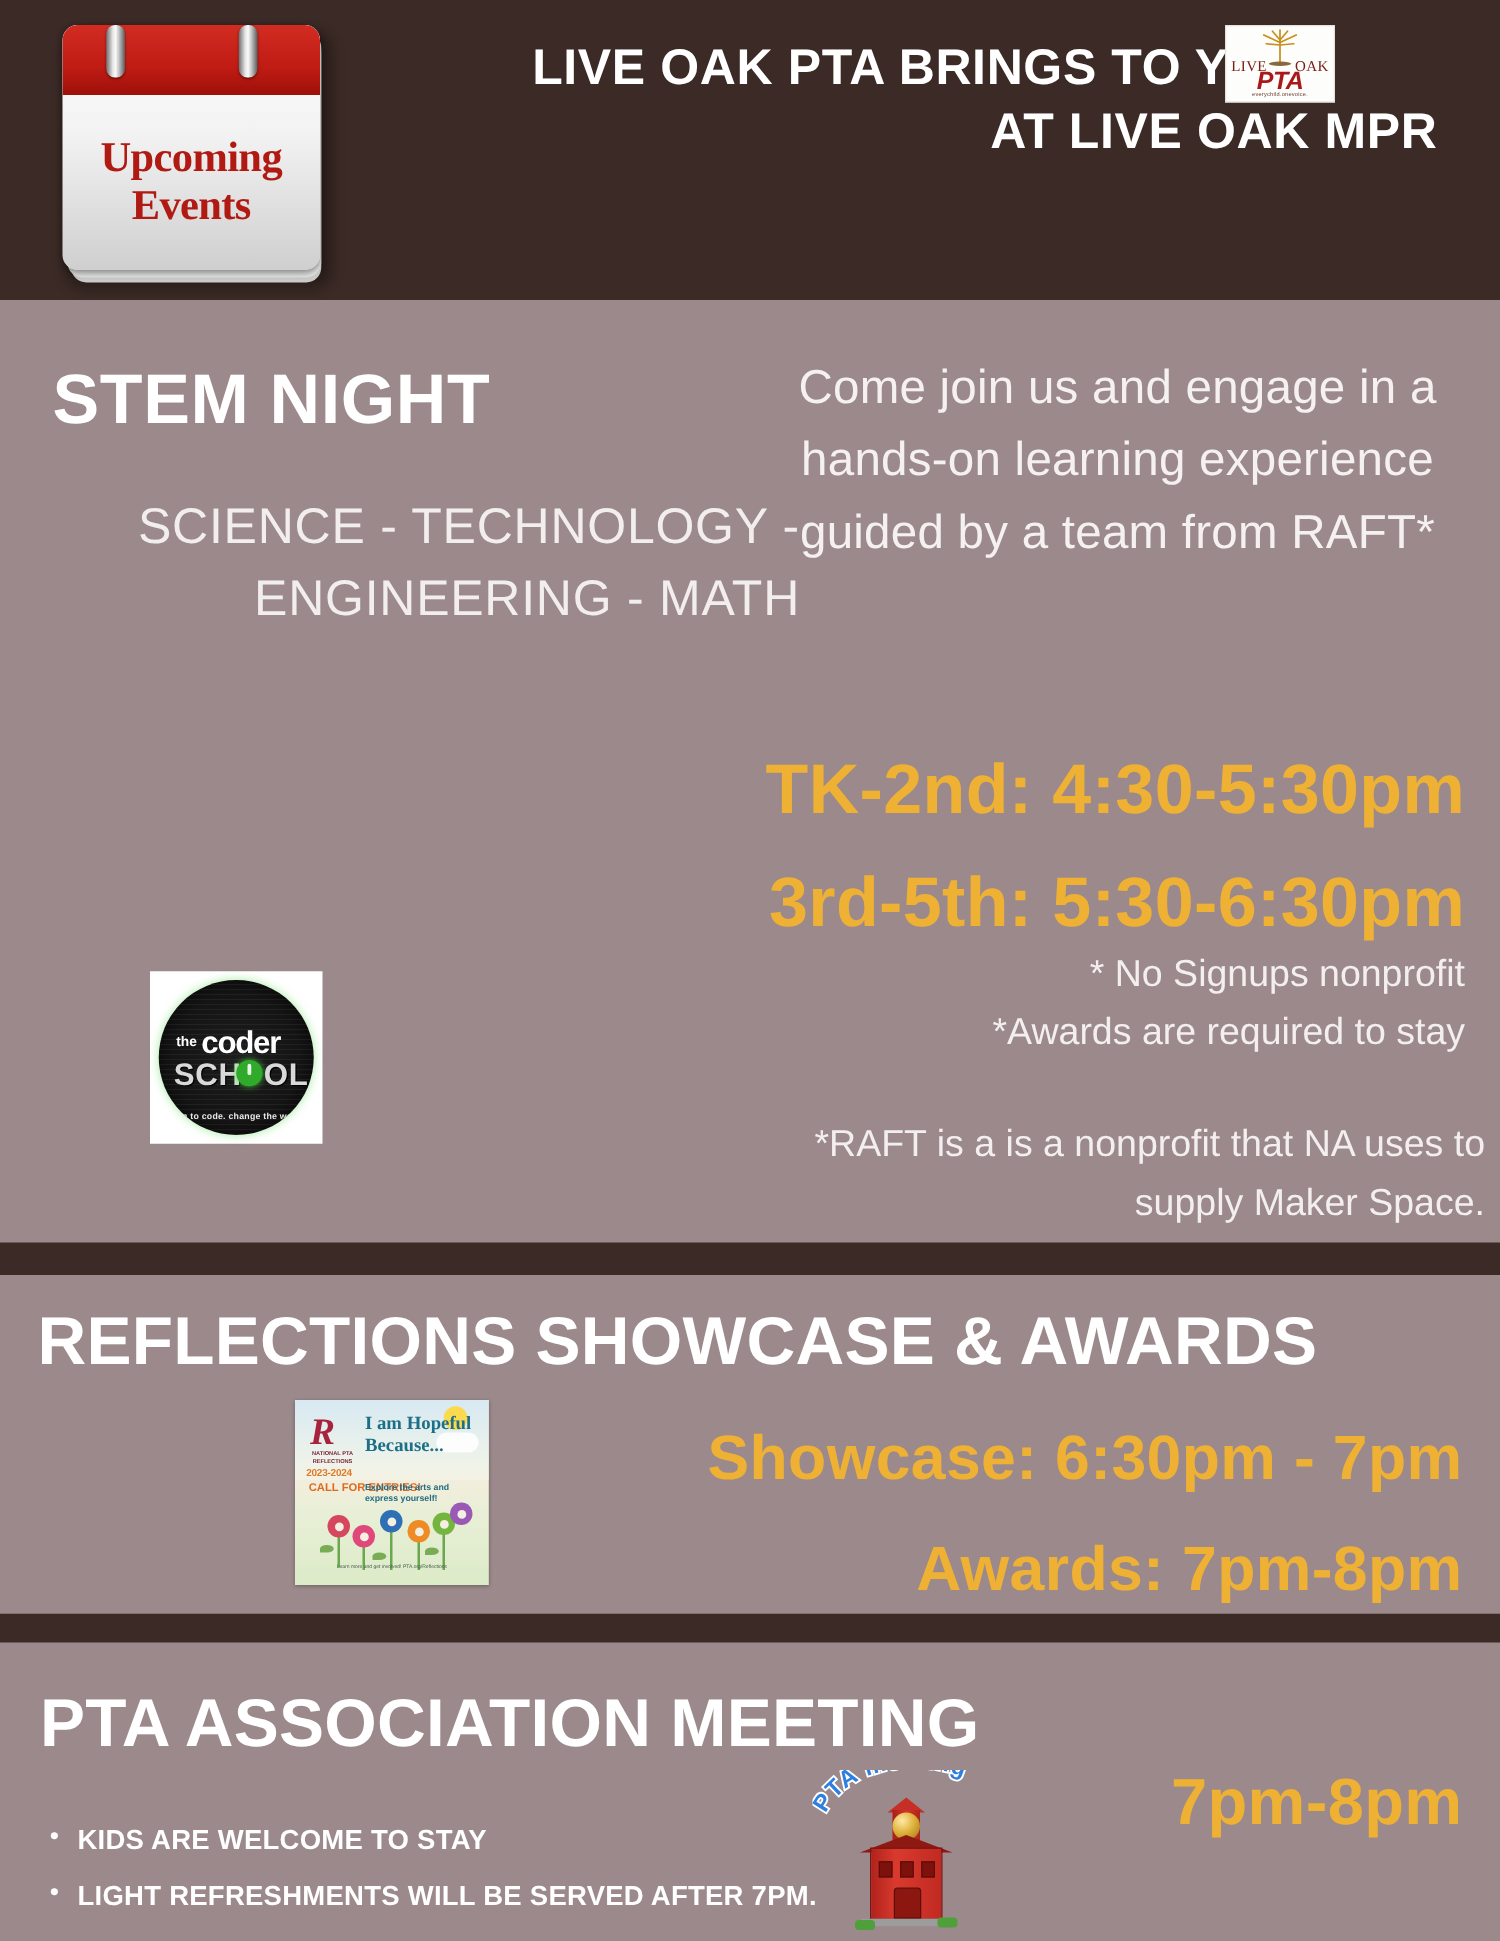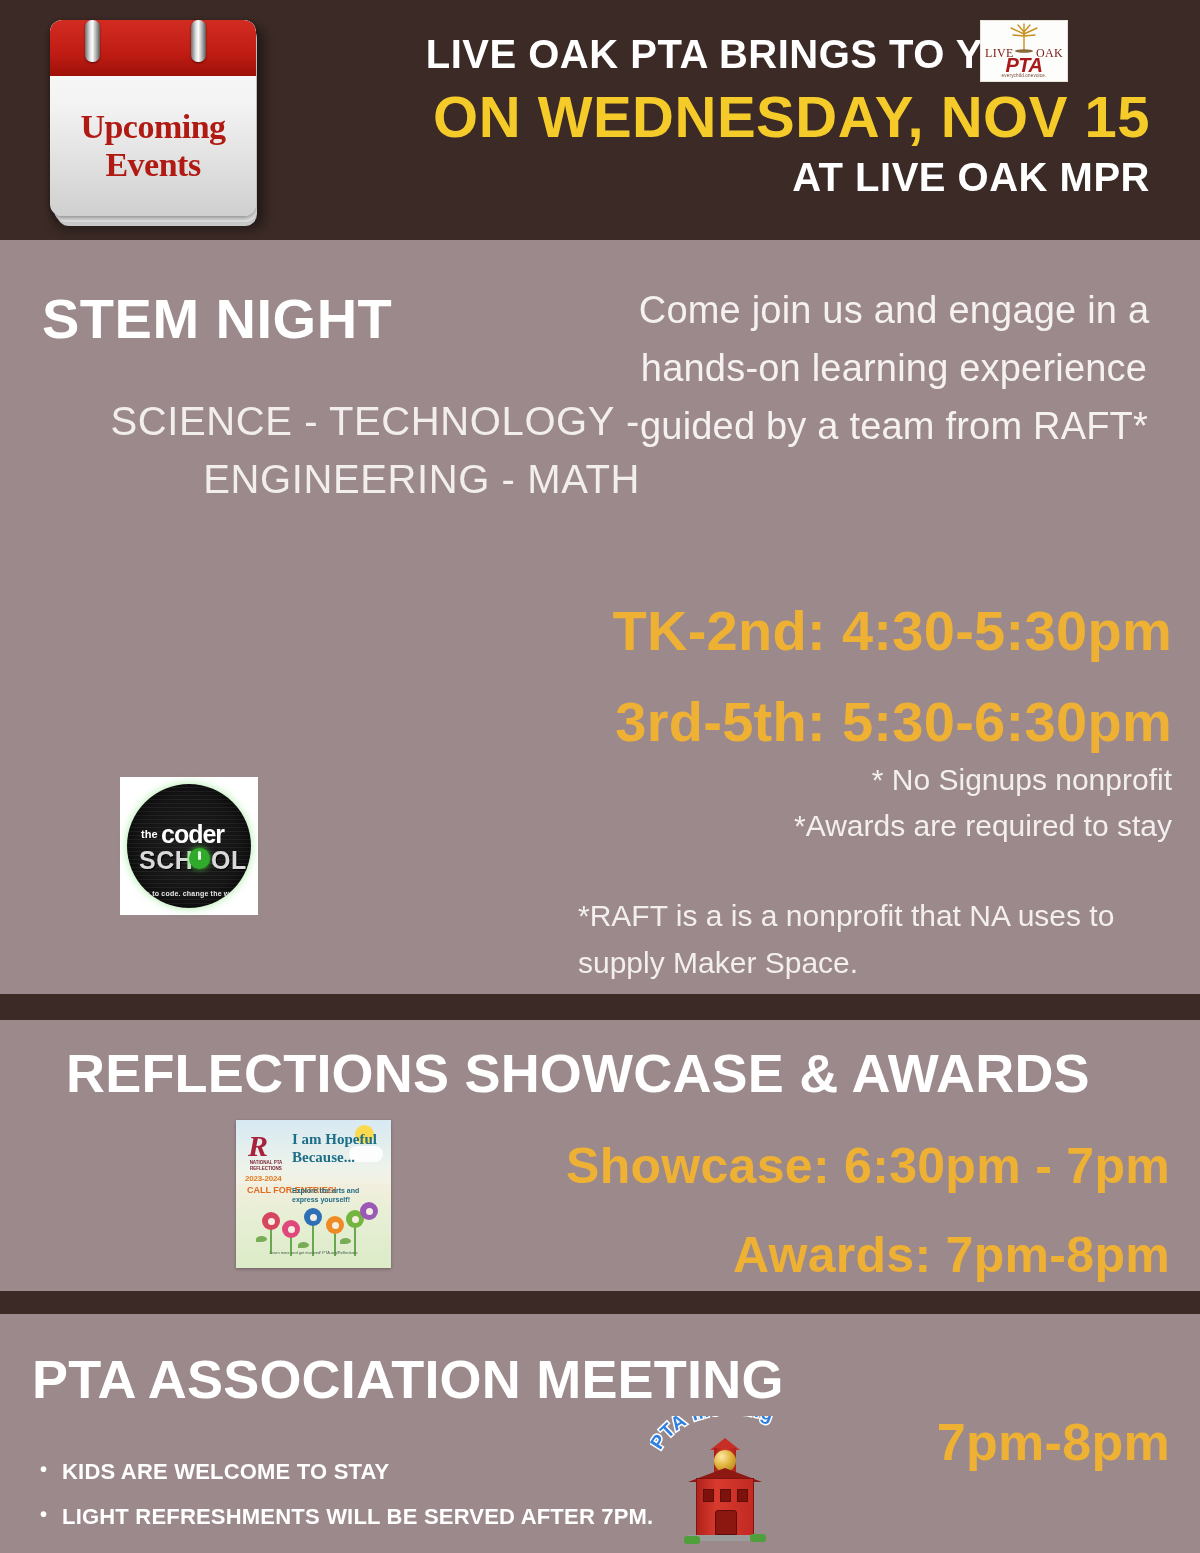--- a/index.html
+++ b/index.html
@@ -126,22 +126,22 @@
     position:absolute; right:28px; top:586px; width:700px;
     text-align:right; color:#eeb134; font-weight:bold;
     font-size:56px; line-height:1.62; letter-spacing:0.3px;
   }
   #notes-1 {
     position:absolute; right:28px; top:757px; width:640px;
     text-align:right; color:#f4efef; font-size:30px; line-height:1.52;
     font-family:"Liberation Sans", sans-serif;
   }
   #notes-2 {
-    position:absolute; right:22px; top:893px; width:600px;
-    text-align:left; color:#f4efef; font-size:30px; line-height:1.55;
+    position:absolute; right:12px; top:893px; width:600px;
+    text-align:right; color:#f4efef; font-size:30px; line-height:1.55;
     font-weight:300;
   }
 
   
   #coder-logo {
     position:absolute; left:120px; top:777px; width:138px; height:138px;
     background:#ffffff;
   }
   .coder-circle {
     position:absolute; left:7px; top:7px; width:124px; height:124px;
@@ -186,21 +186,21 @@
     color:#e8e8e8; font-size:7px; font-weight:bold; letter-spacing:0.2px;
   }
   #sponsor-label {
     position:absolute; left:24px; top:933px;
     color:#ffffff; font-weight:bold; font-size:31px; letter-spacing:0.3px;
   }
 
   
   #reflections-title {
     position:absolute; left:30px; top:1042px;
-    color:#ffffff; font-weight:bold; font-size:54px; letter-spacing:0.2px;margin-left:36px;
+    color:#ffffff; font-weight:bold; font-size:54px; letter-spacing:0.2px;
   }
   #reflections-times {
     position:absolute; right:30px; top:1122px; width:760px;
     text-align:right; color:#eeb134; font-weight:bold;
     font-size:50px; line-height:1.78; letter-spacing:0.3px;
   }
 
   
   #reflections-poster {
     position:absolute; left:236px; top:1120px; width:155px; height:148px;
@@ -355,21 +355,20 @@
         <span>Upcoming</span>
         <span>Events</span>
       </div>
     </div>
     <div id="cal-ring-left" class="cal-ring"></div>
     <div id="cal-ring-right" class="cal-ring"></div>
   </div>
 
   <div id="header-lines">
     <div id="header-line1">LIVE OAK PTA BRINGS TO YOU</div>
-    <div id="header-line2">ON WEDNESDAY, NOV 15</div>
     <div id="header-line3">AT LIVE OAK MPR</div>
   </div>
 
   <div id="pta-logo">
     <svg class="pta-tree" width="40" height="30" viewBox="0 0 40 30">
       <g stroke="#c8901f" stroke-width="1.4" fill="none" stroke-linecap="round">
         <line x1="20" y1="28" x2="20" y2="10"></line>
         <line x1="20" y1="11" x2="7" y2="5"></line>
         <line x1="20" y1="11" x2="33" y2="5"></line>
         <line x1="20" y1="13" x2="9" y2="12"></line>

